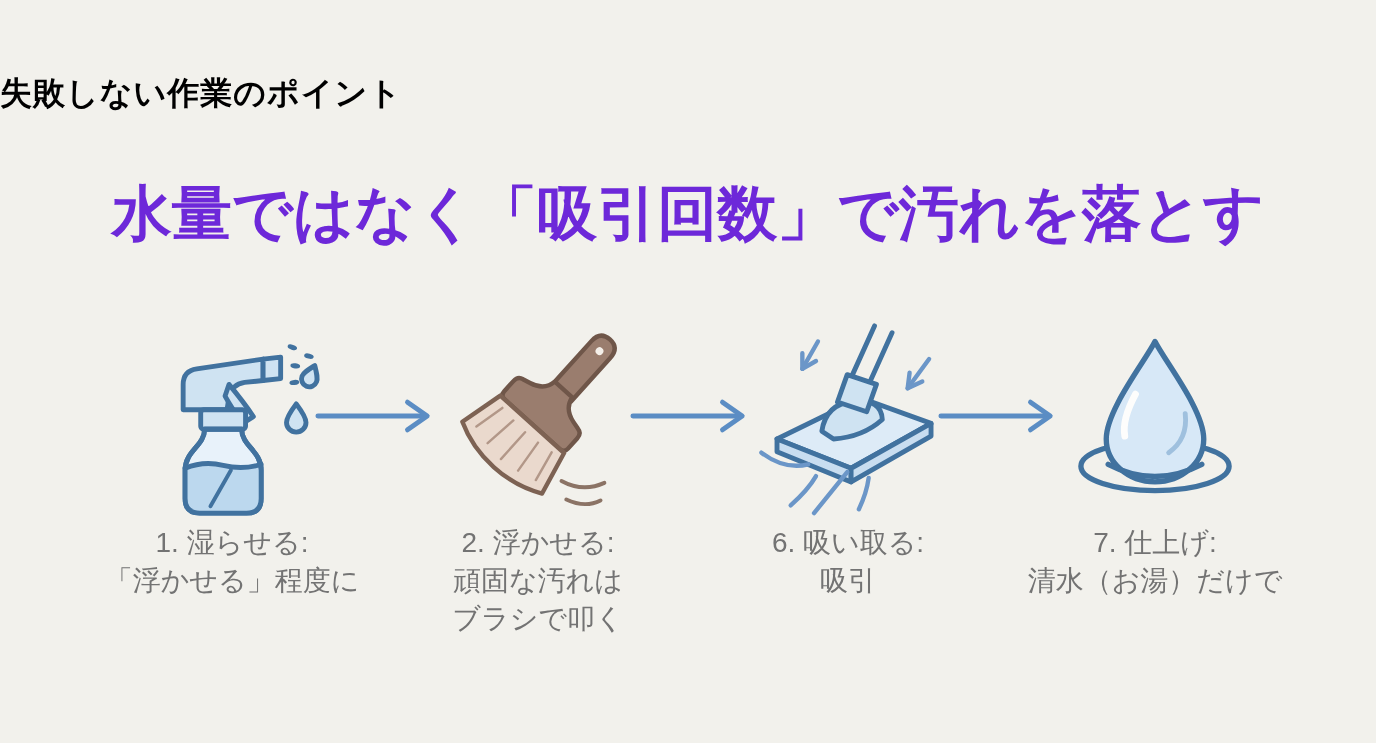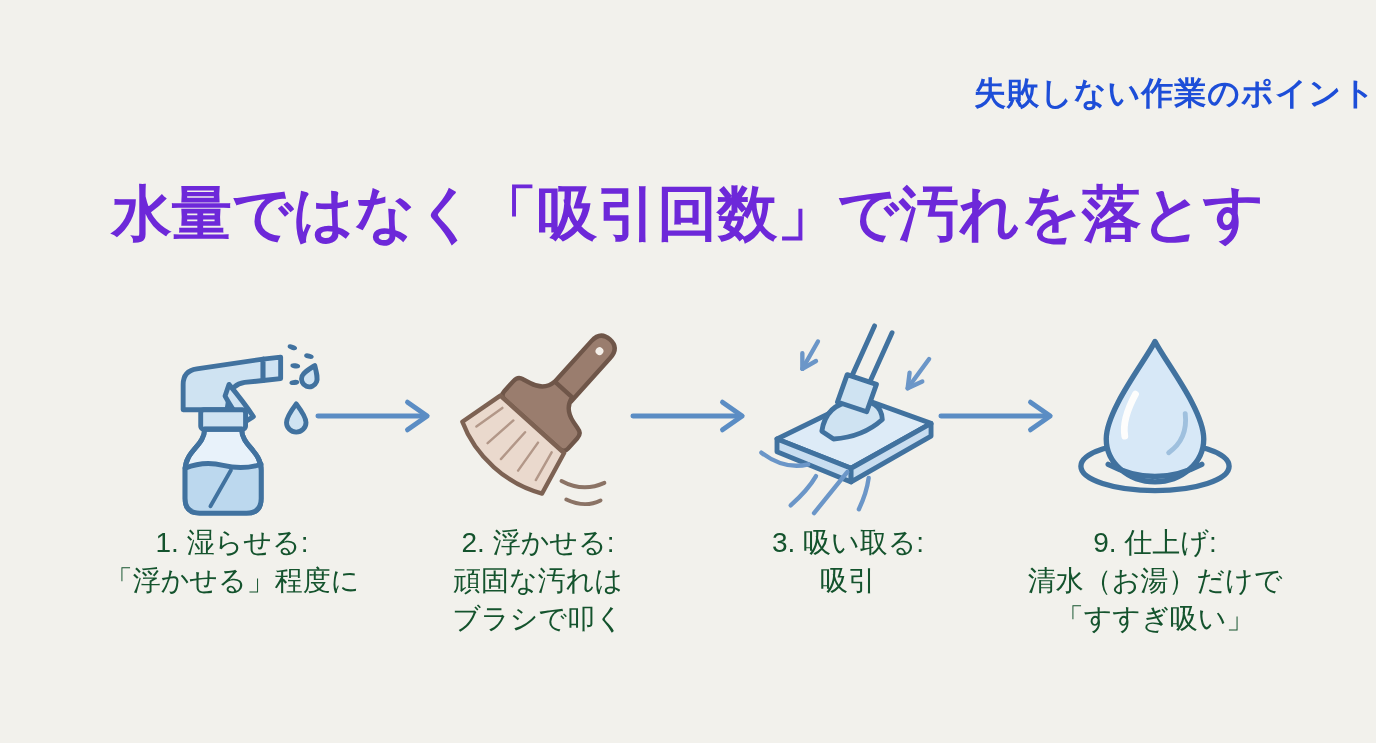--- a/index.html
+++ b/index.html
@@ -13,25 +13,25 @@
     overflow: hidden;
     background: #f2f1ec;
     font-family: "Liberation Sans", sans-serif;
     color: #21262b;
   }
   .subtitle {
     position: absolute;
     top: 72px;
     left: 0;
     width: 100%;
-    text-align: right;
+    text-align: left;
     font-size: 32px;
     font-weight: bold;
     letter-spacing: 1px;
-    color: #1d4ed8;
+    color: #000000;
   }
   .title {
     position: absolute;
     top: 174px;
     left: 0;
     width: 100%;
     text-align: center;
     font-size: 60px;
     font-weight: bold;
     color: #6d28d9;
@@ -51,21 +51,21 @@
   }
   .caption {
     position: absolute;
     top: 524px;
     width: 360px;
     transform: translateX(-50%);
     text-align: center;
     font-size: 28px;
     line-height: 38px;
     font-weight: 500;
-    color: #14532d;
+    color: #737373;
     white-space: nowrap;
   }
   svg { display: block; width: 100%; height: 100%; }
 </style>
 </head>
 <body>
 
 <div class="subtitle">失敗しない作業のポイント</div>
 <div class="title">水量ではなく「吸引回数」で汚れを落とす</div>
 
@@ -180,21 +180,20 @@
   <div>「浮かせる」程度に</div>
 </div>
 
 <div class="caption" style="left:538px">
   <div>2. 浮かせる:</div>
   <div>頑固な汚れは</div>
   <div>ブラシで叩く</div>
 </div>
 
 <div class="caption" style="left:848px">
-  <div>3. 吸い取る:</div>
+  <div>6. 吸い取る:</div>
   <div>吸引</div>
 </div>
 
 <div class="caption" style="left:1155px">
-  <div>9. 仕上げ:</div>
+  <div>7. 仕上げ:</div>
   <div>清水（お湯）だけで</div>
-  <div>「すすぎ吸い」</div>
 </div>
 
 </body></html>

